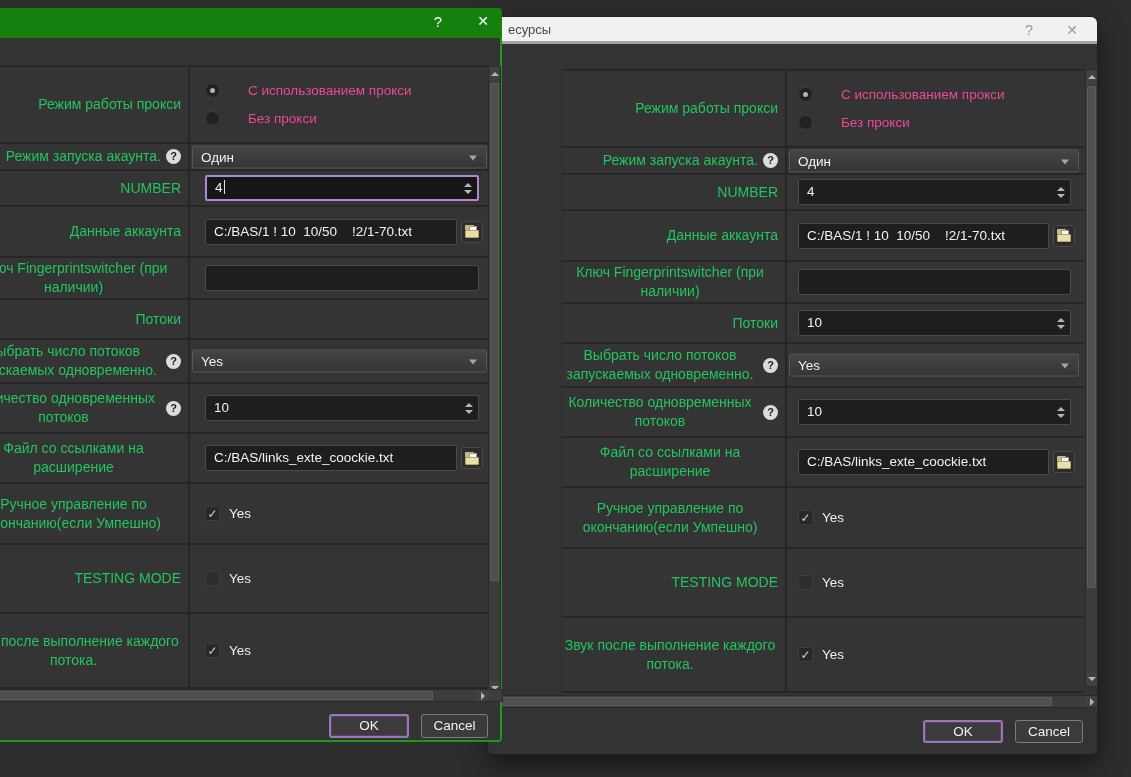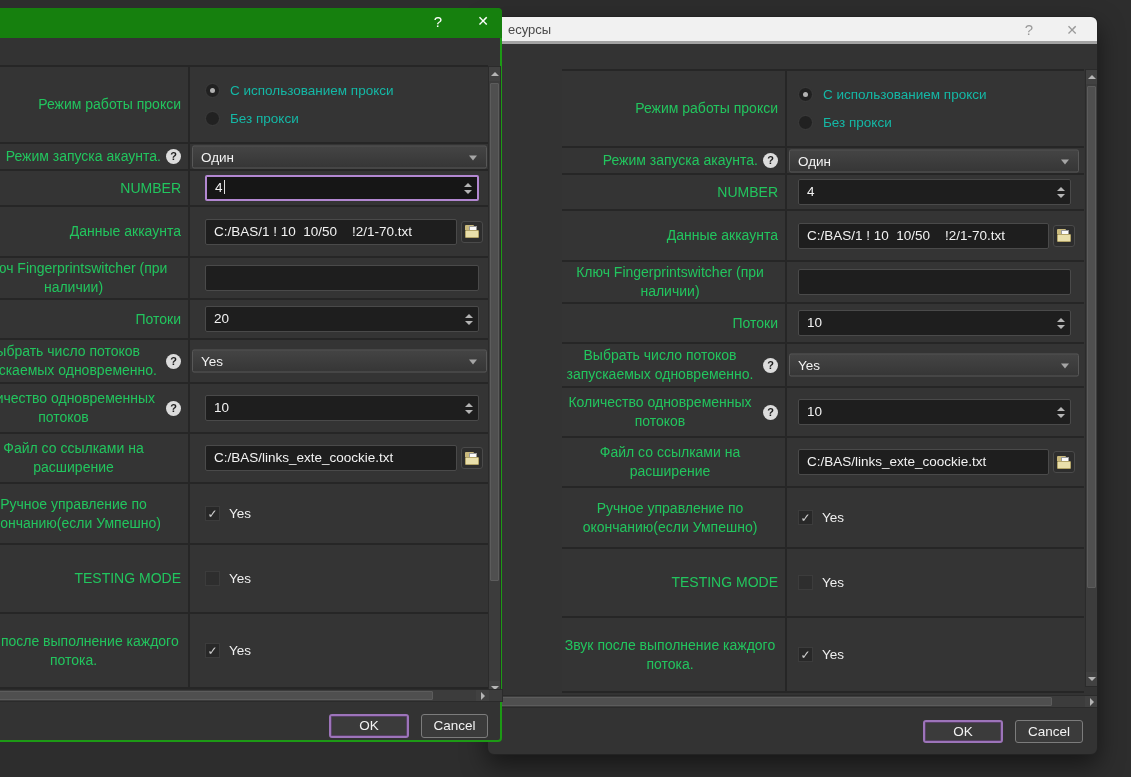--- a/index.html
+++ b/index.html
@@ -51,21 +51,21 @@
   .folder-btn{position:absolute;width:22px;height:22px;background:#2d2d2d;border:1px solid #4a4a4a;border-radius:3px;display:flex;align-items:center;justify-content:center;}
   .folder{position:relative;width:15px;height:13px;}
   .folder .back{position:absolute;left:0;top:0;width:9px;height:5px;background:#c9b97c;border-radius:1px 1px 0 0;}
   .folder .sheet{position:absolute;left:4px;top:1px;width:8px;height:9px;background:#fafafa;border:1px solid #9a9a9a;}
   .folder .front{position:absolute;left:0;bottom:0;width:14px;height:8px;background:#e9dfab;border:1px solid #b3a468;border-radius:1px;}
 
   .radio-col{display:flex;flex-direction:column;justify-content:center;gap:13px;height:100%;}
   .radio-row{display:flex;align-items:center;}
   .radio{width:15px;height:15px;border-radius:50%;background:#212121;border:1px solid #3c3c3c;position:relative;}
   .radio.selected::after{content:"";position:absolute;left:4px;top:4px;width:5px;height:5px;border-radius:50%;background:#b2b2b2;}
-  .radio-label{margin-left:10px;color:#14b8a6;font-size:13.5px;}
+  .radio-label{margin-left:28px;color:#ec4899;font-size:13.5px;}
 
   .check-row{display:flex;align-items:center;height:100%;}
   .checkbox{width:15px;height:15px;background:#282828;border:1px solid #3c3c3c;color:#cfcfcf;font-size:12px;line-height:14px;text-align:center;}
   .checkbox.unchecked{background:#2e2e2e;color:transparent;}
   .check-label{margin-left:9px;color:#efefef;font-size:13.5px;}
 
   
   .vscroll{position:absolute;width:13px;background:#3c3c3c;border:1px solid #2b2b2b;}
   .left-window .vscroll{left:581px;top:56px;height:630px;}
   .right-window .vscroll{left:597px;top:52px;height:618px;}
@@ -284,21 +284,20 @@
         <div class="frow" style="top: 191px; height: 42px;">
           <div class="lcell" style="width: 224px;">
             <span class="ltext">Ключ Fingerprintswitcher (при наличии)</span>
           </div>
           <div class="ctrl vcenter tfield" style="left: 239px; width: 274px;"><span class="value"></span></div>
         </div>
         <div class="frow" style="top: 233px; height: 40px;">
           <div class="lcell" style="width: 224px;">
             <span class="ltext">Потоки</span>
           </div>
-          <div class="ctrl vcenter tfield spin" style="left: 239px; width: 274px;"><span class="value">20</span><div class="spin-arrows"><span class="tri-up"></span><span class="tri-down"></span></div></div>
         </div>
         <div class="frow" style="top: 273px; height: 44px;">
           <div class="lcell" style="width: 224px;">
             <span class="ltext">Выбрать число потоков запускаемых одновременно.</span>
             <span class="help">?</span>
           </div>
           <div class="ctrl vcenter dropdown" style="left: 226px; width: 295px;"><span class="dd-value">Yes</span><span class="dd-arrow"></span></div>
         </div>
         <div class="frow" style="top: 317px; height: 50px;">
           <div class="lcell" style="width: 224px;">

